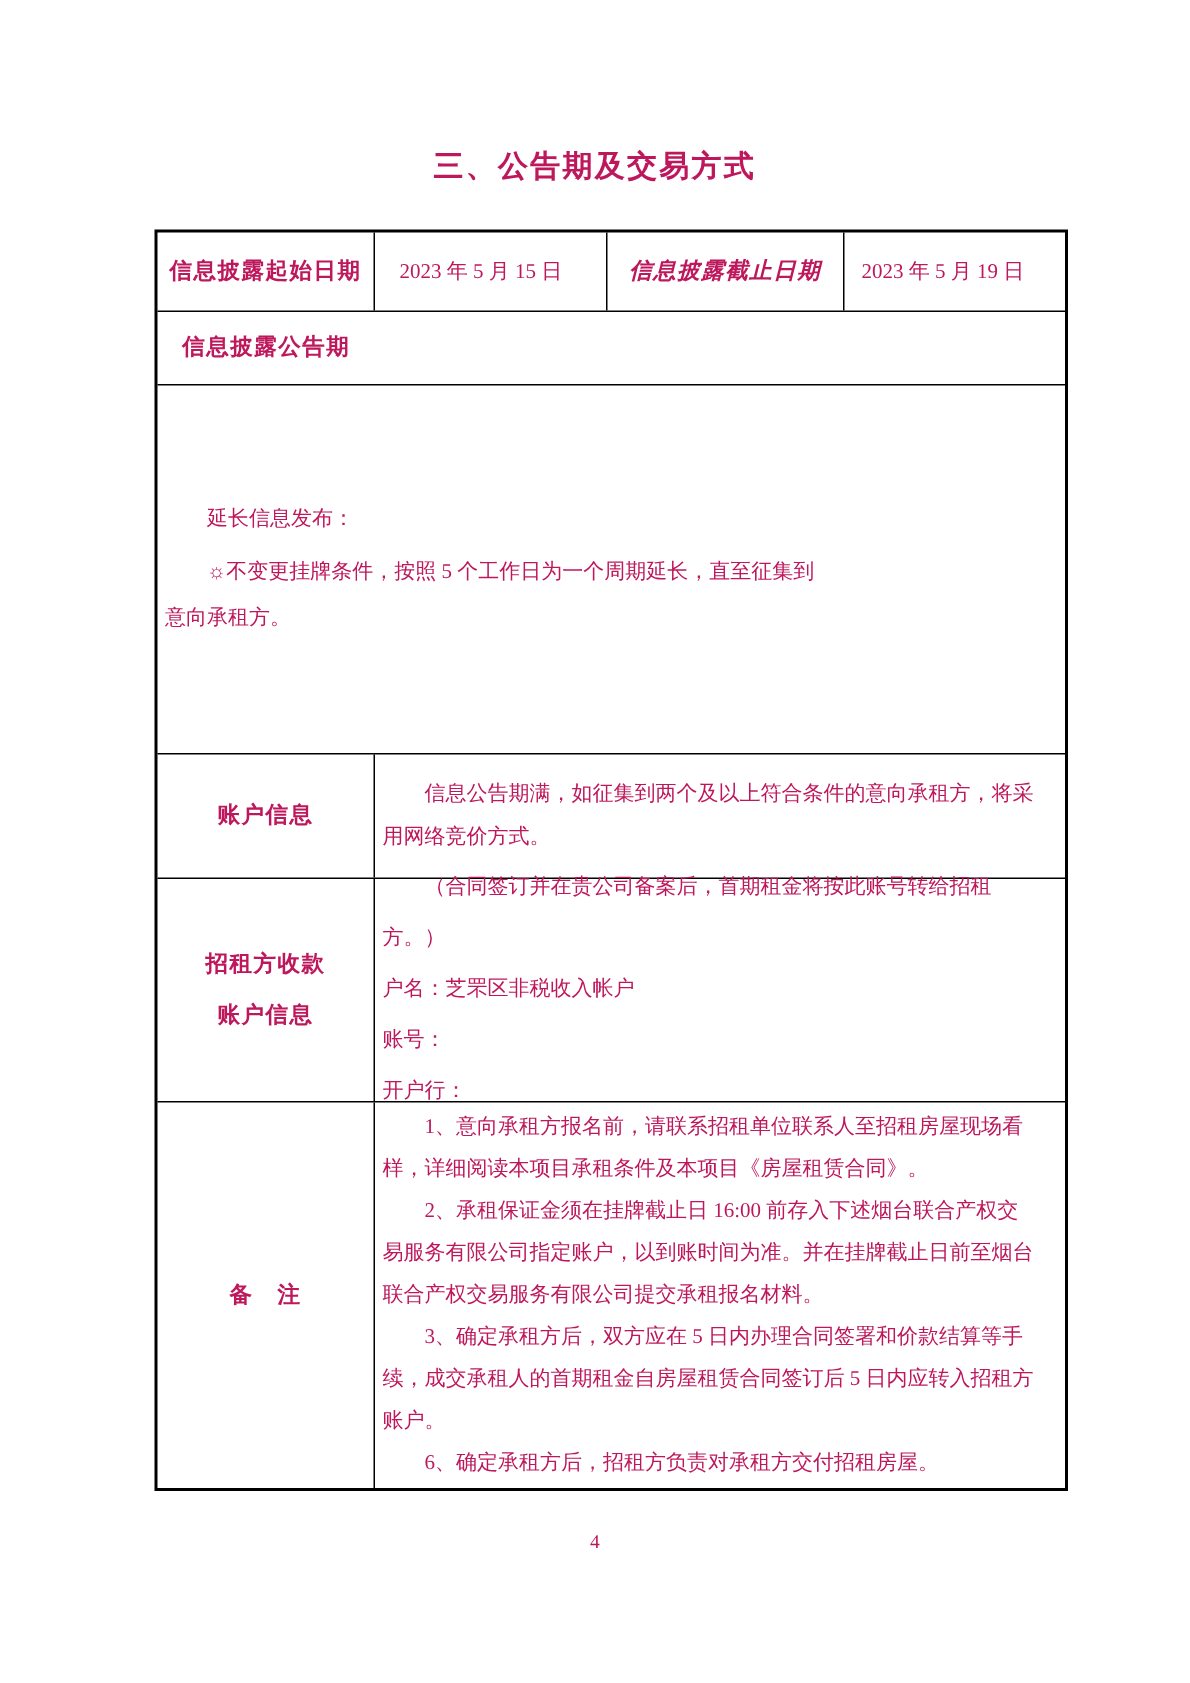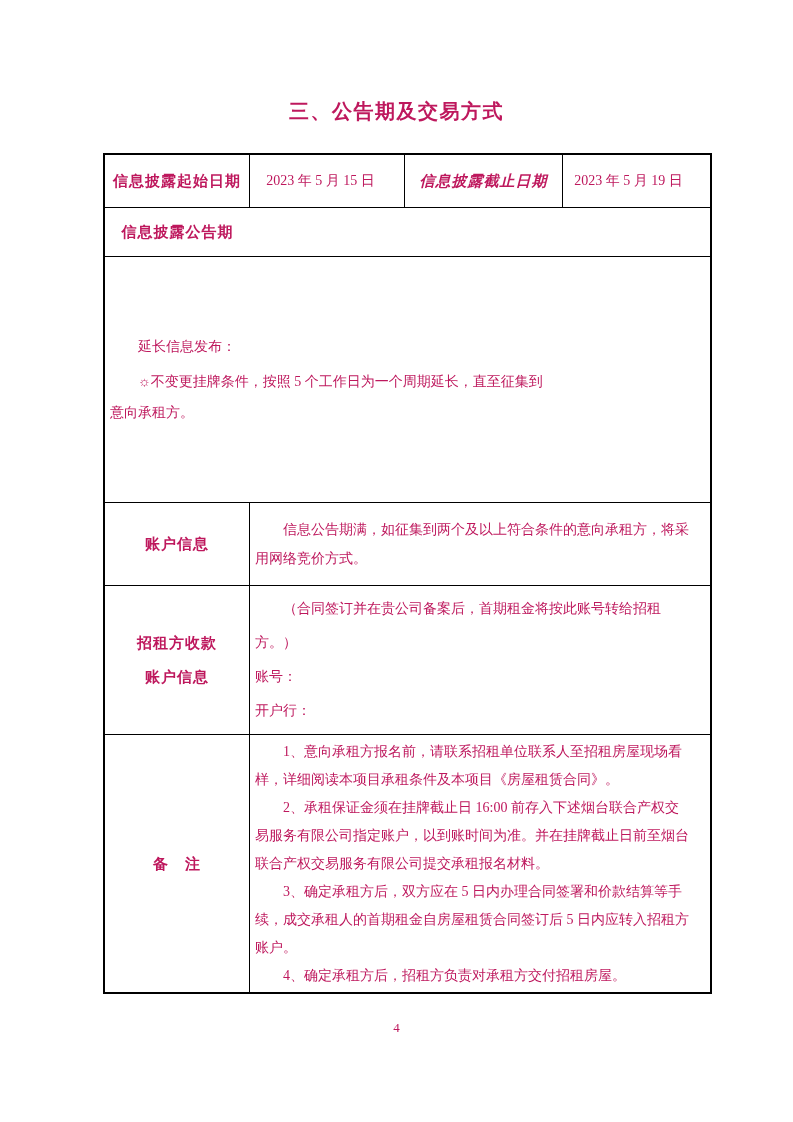--- a/index.html
+++ b/index.html
@@ -121,32 +121,33 @@
       <div class="cell value-cell w-content">
         <p class="indent">信息公告期满，如征集到两个及以上符合条件的意向承租方，将采用网络竞价方式。</p>
       </div>
     </div>
 
     <div class="t-row r5">
       <div class="cell label-cell w-label">招租方收款
 账户信息</div>
       <div class="cell value-cell w-content">
         <p class="indent">（合同签订并在贵公司备案后，首期租金将按此账号转给招租方。）</p>
+        <p>户名：芝罘区非税收入帐户</p>
         <p>账号：</p>
         <p>开户行：</p>
       </div>
     </div>
 
     <div class="t-row r6">
       <div class="cell label-cell w-label">备　注</div>
       <div class="cell value-cell w-content">
         <p class="indent">1、意向承租方报名前，请联系招租单位联系人至招租房屋现场看样，详细阅读本项目承租条件及本项目《房屋租赁合同》。</p>
         <p class="indent">2、承租保证金须在挂牌截止日 16:00 前存入下述烟台联合产权交易服务有限公司指定账户，以到账时间为准。并在挂牌截止日前至烟台联合产权交易服务有限公司提交承租报名材料。</p>
         <p class="indent">3、确定承租方后，双方应在 5 日内办理合同签署和价款结算等手续，成交承租人的首期租金自房屋租赁合同签订后 5 日内应转入招租方账户。</p>
-        <p class="indent">4、确定承租方后，招租方负责对承租方交付招租房屋。</p>
+        <p class="indent">6、确定承租方后，招租方负责对承租方交付招租房屋。</p>
       </div>
     </div>
 
   </div>
 
   <div class="page-number">4</div>
 
 </div>
 
 </body></html>

